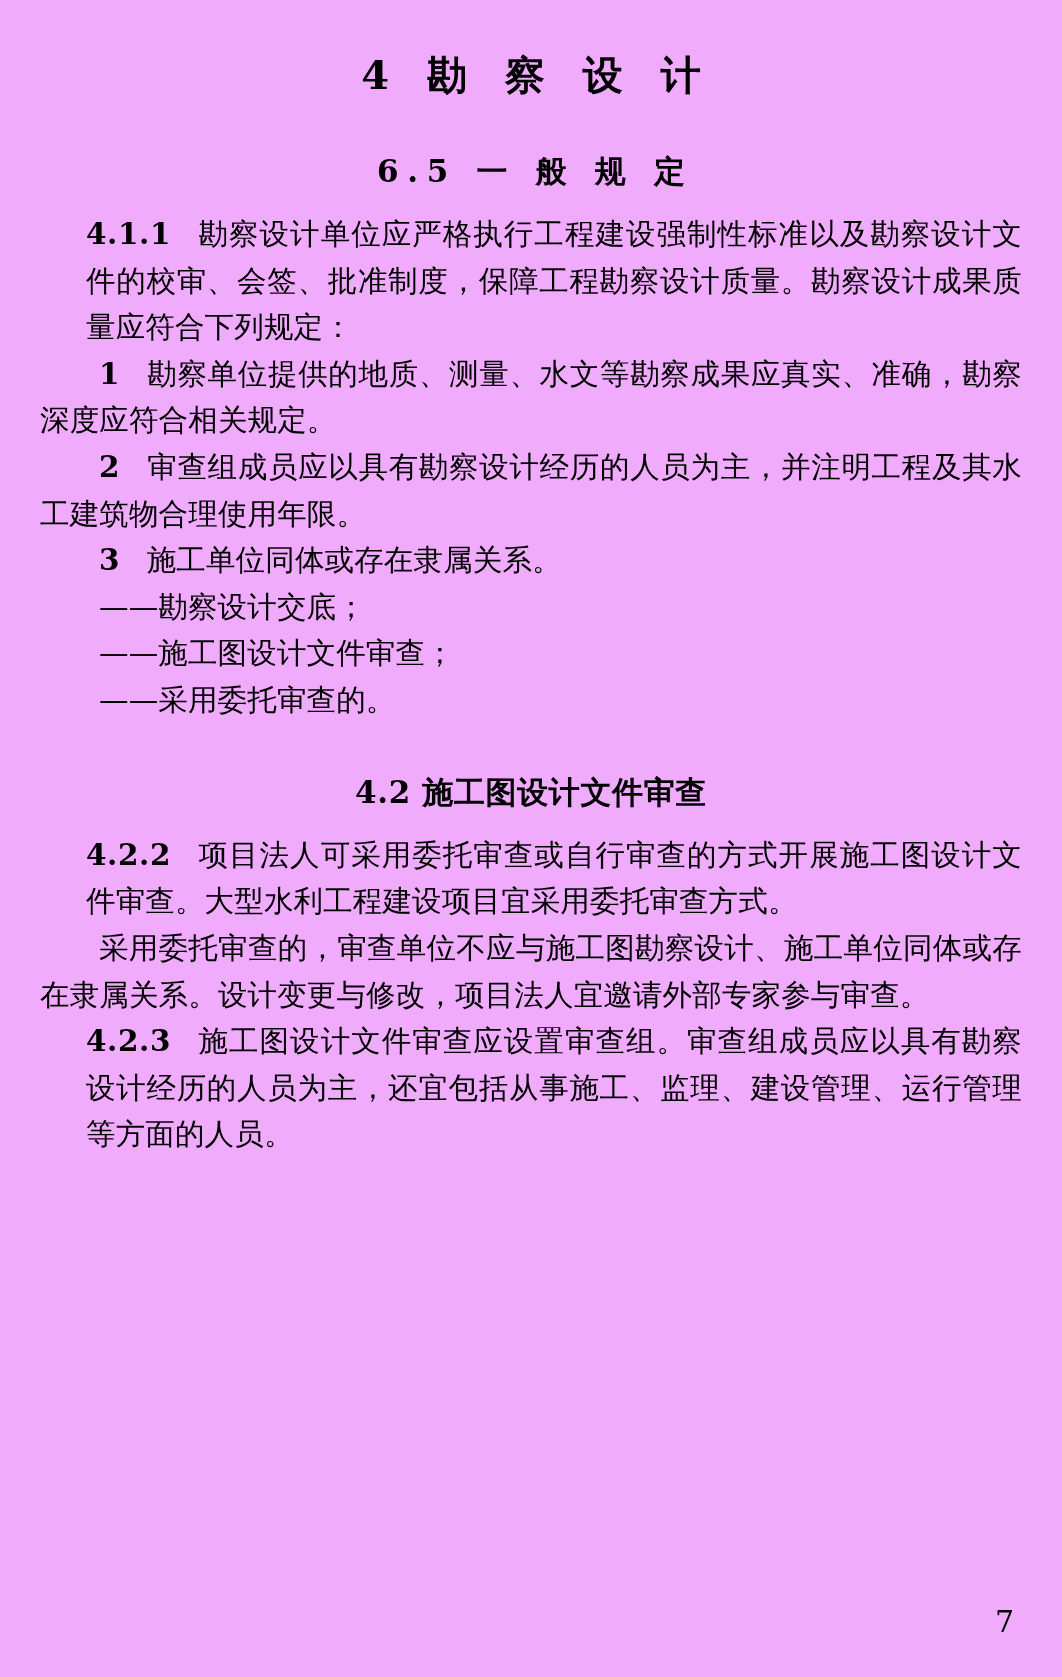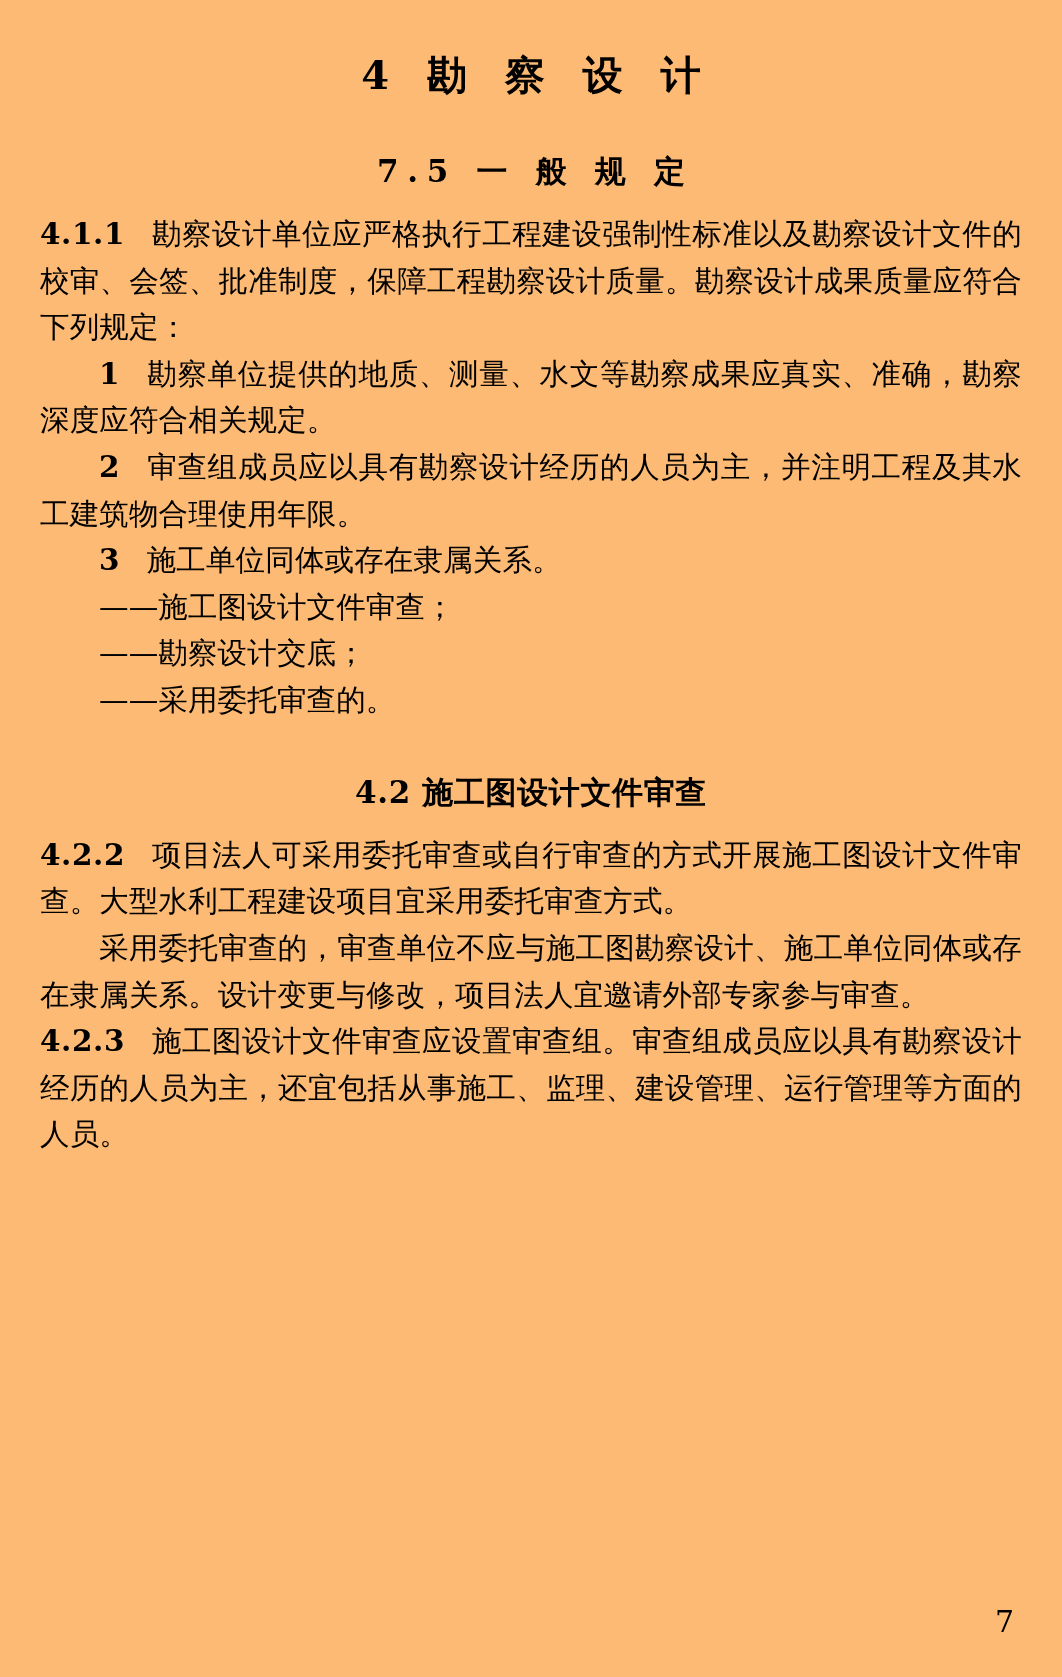--- a/index.html
+++ b/index.html
@@ -5,21 +5,21 @@
   html, body {
     margin: 0;
     padding: 0;
     background: #ffffff;
   }
   .page {
     position: relative;
     width: 1062px;
     height: 1677px;
     margin: 0 auto;
-    background: #fdba74;
+    background: #f0abfc;
     font-family: "DejaVu Serif", "Liberation Serif", serif;
     color: #000000;
     box-sizing: border-box;
     padding: 0 40px;
     overflow: hidden;
   }
   .chapter-title {
     text-align: center;
     font-size: 40px;
     font-weight: bold;
@@ -46,20 +46,21 @@
   p.para {
     font-size: 29.5px;
     line-height: 1.58;
     margin: 0;
     text-align: justify;
     text-justify: inter-ideograph;
     letter-spacing: 0.005em;
   }
   p.para.indent1 {
     text-indent: 0;
+    margin-left: 46px;
   }
   p.para.indent2 {
     text-indent: 2.0em;
   }
   p.para.dash {
     text-indent: 2.0em;
   }
   .num {
     font-weight: bold;
     letter-spacing: 0.02em;
@@ -76,34 +77,34 @@
     font-family: "DejaVu Serif", "Liberation Serif", serif;
   }
 </style>
 </head>
 <body>
 
 <div class="page">
 
   <h1 class="chapter-title">4  勘 察 设 计</h1>
 
-  <h2 class="section-title">7.5   一 般 规 定</h2>
+  <h2 class="section-title">6.5   一 般 规 定</h2>
 
   <div class="body-block">
     <p class="para indent1"><span class="num">4.1.1</span><span class="gap"></span><span>勘察设计单位应严格执行工程建设强制性标准以及勘察设计文件的校审、会签、批准制度，保障工程勘察设计质量。勘察设计成果质量应符合下列规定：</span></p>
 
     <p class="para indent2"><span class="num">1</span><span class="gap"></span><span>勘察单位提供的地质、测量、水文等勘察成果应真实、准确，勘察深度应符合相关规定。</span></p>
 
     <p class="para indent2"><span class="num">2</span><span class="gap"></span><span>审查组成员应以具有勘察设计经历的人员为主，并注明工程及其水工建筑物合理使用年限。</span></p>
 
     <p class="para indent2"><span class="num">3</span><span class="gap"></span><span>施工单位同体或存在隶属关系。</span></p>
 
 
+    <p class="para dash">——勘察设计交底；</p>
     <p class="para dash">——施工图设计文件审查；</p>
-    <p class="para dash">——勘察设计交底；</p>
     <p class="para dash">——采用委托审查的。</p>
   </div>
 
   <h2 class="section-title tight">4.2   施工图设计文件审查</h2>
 
   <div class="body-block">
 
     <p class="para indent1"><span class="num">4.2.2</span><span class="gap"></span><span>项目法人可采用委托审查或自行审查的方式开展施工图设计文件审查。大型水利工程建设项目宜采用委托审查方式。</span></p>
 
     <p class="para indent2">采用委托审查的，审查单位不应与施工图勘察设计、施工单位同体或存在隶属关系。设计变更与修改，项目法人宜邀请外部专家参与审查。</p>

